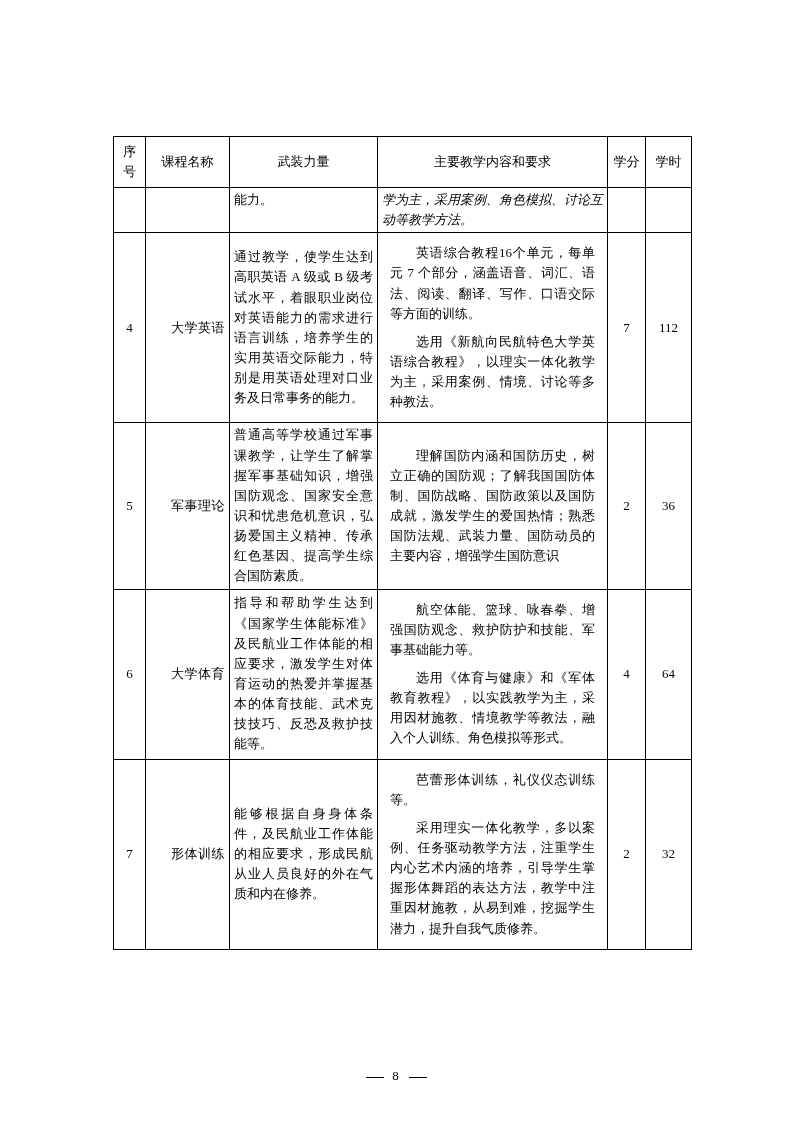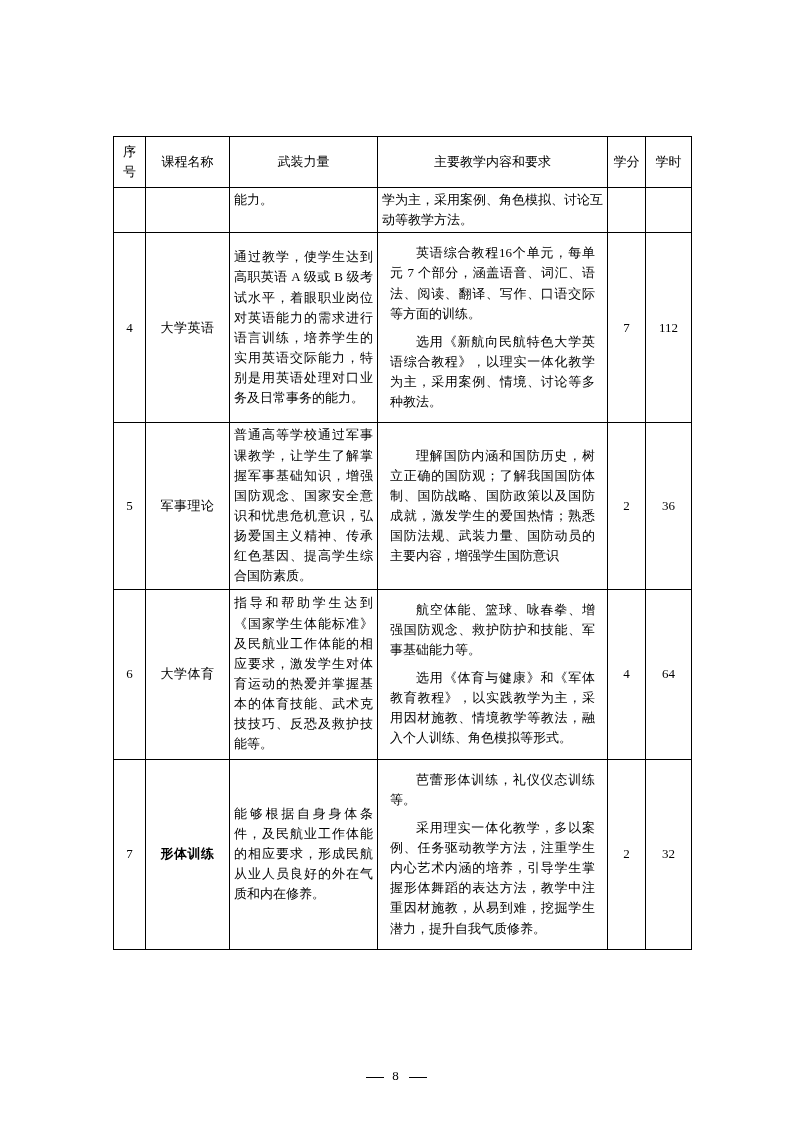--- a/index.html
+++ b/index.html
@@ -49,26 +49,26 @@
   col.c-credit  { width: 38px; }
   col.c-hours   { width: 46px; }
 
   .hdr td {
     text-align: center;
     font-size: 13.5px;
     height: 46px;
     line-height: 1.25;
   }
   .cell-name {
-    text-align: center;
+    text-align: right;
     font-size: 13.5px;
     letter-spacing: 0.5px;
   }
   .cell-name.bold {
-    font-weight: bold;
+    font-weight: normal;
     margin-top: 34px;
   }
   .cell-text {
     text-align: justify;
     text-justify: inter-ideograph;
     font-size: 13px;
     line-height: 1.62;
   }
   .cell-text p {
     margin: 8px;
@@ -133,21 +133,21 @@
           <td>武装力量</td>
           <td>主要教学内容和要求</td>
           <td>学分</td>
           <td>学时</td>
         </tr>
 
         <tr class="row-top">
           <td class="cell-num"></td>
           <td class="cell-name"></td>
           <td class="cell-text" style="vertical-align:top;">能力。</td>
-          <td class="cell-text" style="vertical-align:top;">学为主，采用案例、角色模拟、讨论互动等教学方法。</td>
+          <td class="cell-text" style="vertical-align:top;font-style:italic;">学为主，采用案例、角色模拟、讨论互动等教学方法。</td>
           <td class="cell-num"></td>
           <td class="cell-num"></td>
         </tr>
 
         <tr>
           <td class="cell-num">4</td>
           <td class="cell-name">大学英语</td>
           <td class="cell-text">通过教学，使学生达到高职英语 A 级或 B 级考试水平，着眼职业岗位对英语能力的需求进行语言训练，培养学生的实用英语交际能力，特别是用英语处理对口业务及日常事务的能力。</td>
           <td class="cell-text">
             <p class="indent">英语综合教程16个单元，每单元 7 个部分，涵盖语音、词汇、语法、阅读、翻译、写作、口语交际等方面的训练。</p>

